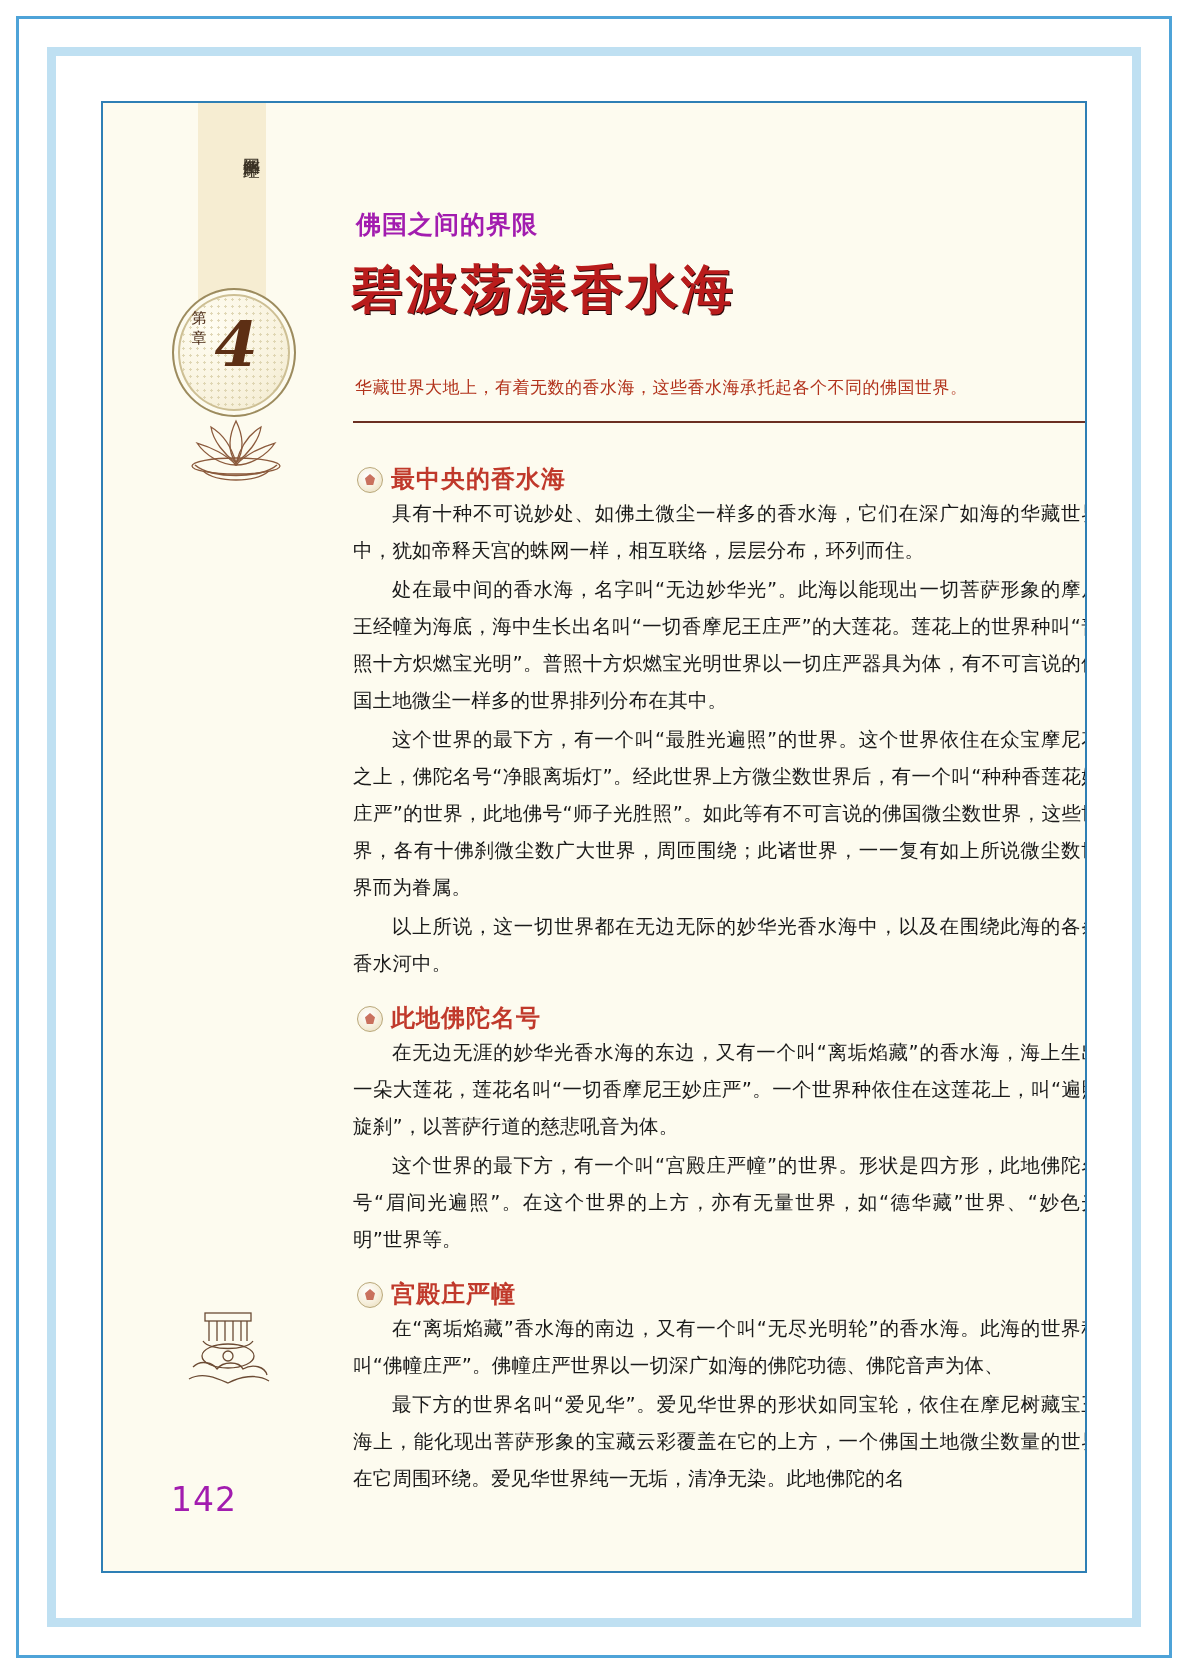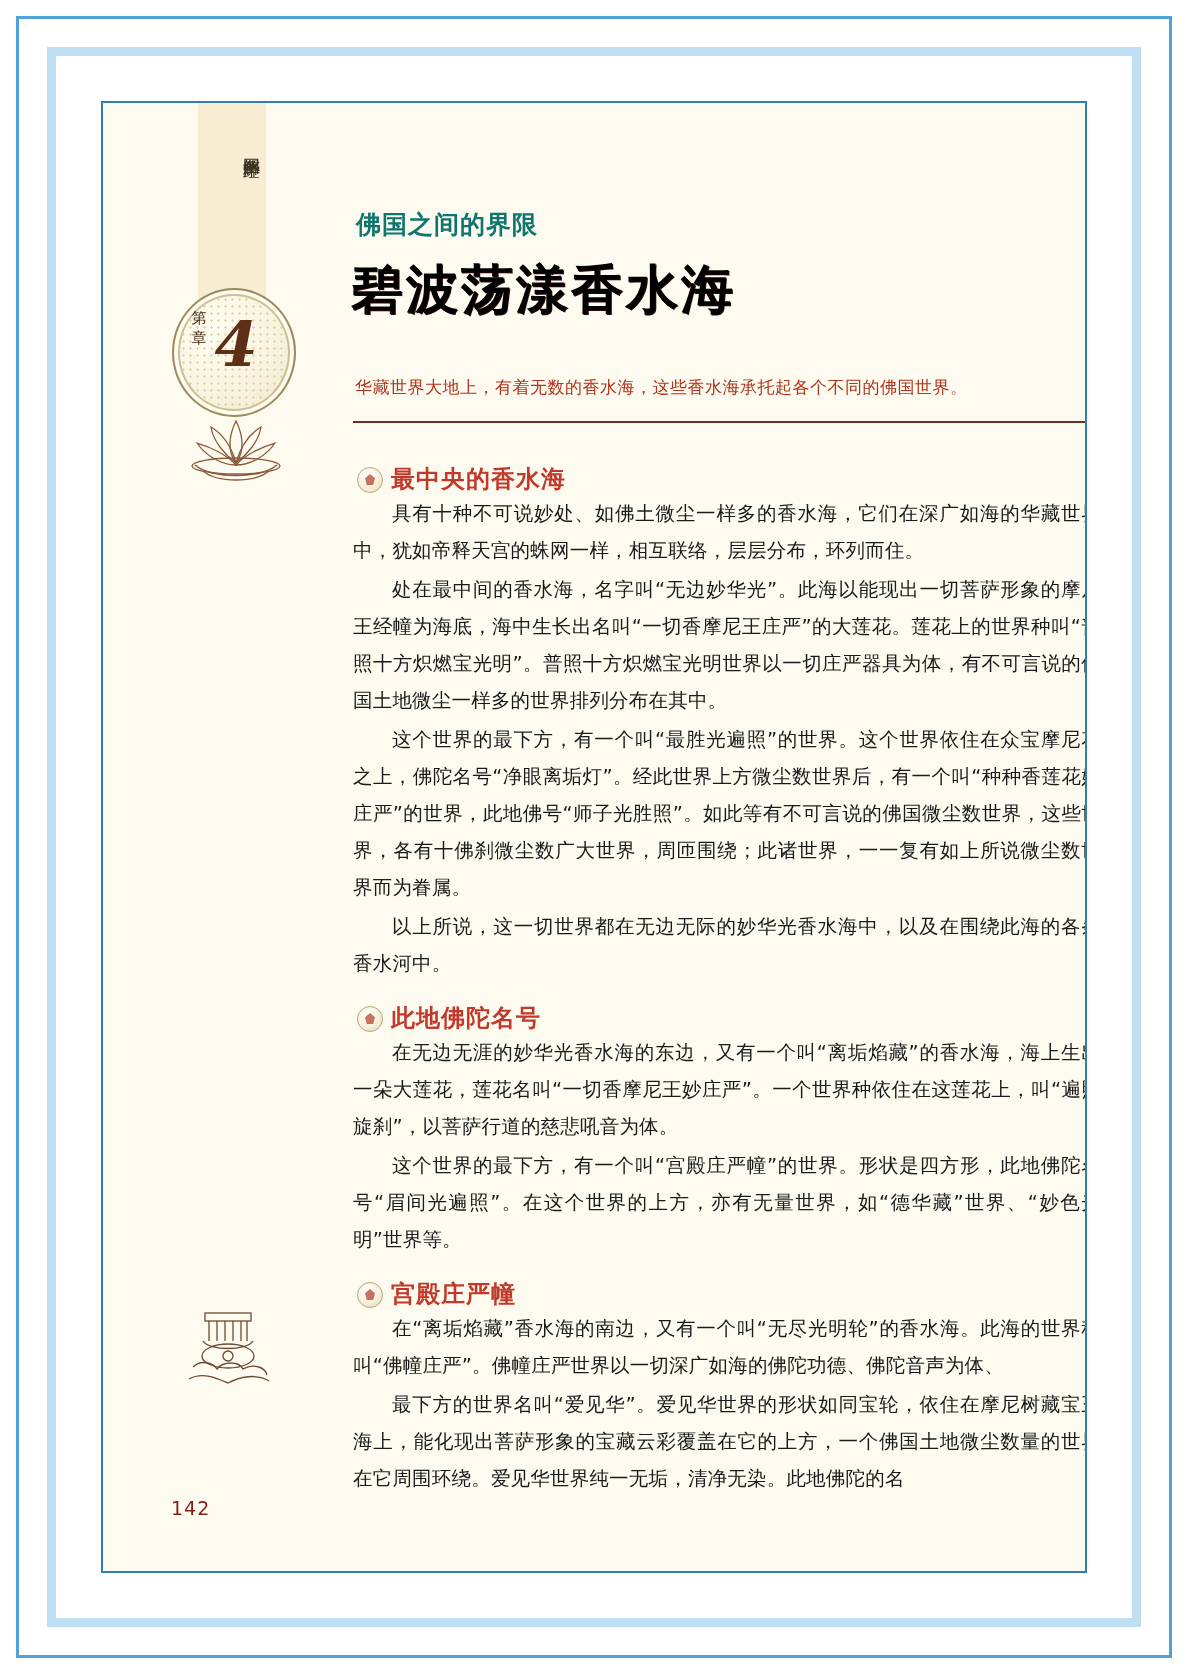--- a/index.html
+++ b/index.html
@@ -133,31 +133,31 @@
     z-index: 2;
   }
   
   .subtitle {
     position: absolute;
     left: 253px;
     top: 105px;
     font-family: "DejaVu Sans", sans-serif;
     font-weight: bold;
     font-size: 25px;
-    color: #0f766e;
+    color: #a21caf;
     letter-spacing: 1px;
   }
   .maintitle {
     position: absolute;
     left: 248px;
     top: 152px;
     font-family: "DejaVu Serif", serif;
     font-weight: bold;
     font-size: 52px;
-    color: #000000;
+    color: #b91c1c;
     letter-spacing: 3px;
     text-shadow: 1px 1px 0 #2a0608;
   }
   .lead {
     position: absolute;
     left: 252px;
     top: 272px;
     width: 740px;
     font-family: Liberation Sans, sans-serif;
     font-size: 17px;
@@ -223,22 +223,22 @@
     text-align: justify;
     text-indent: 2em;
     letter-spacing: 0.2px;
   }
   
   .page-num {
     position: absolute;
     left: 68px;
     bottom: 52px;
     font-family: "DejaVu Sans", sans-serif;
-    font-size: 19px;
-    color: #7f1d1d;
+    font-size: 33px;
+    color: #a21caf;
     letter-spacing: 1px;
   }
   .cloud-emblem {
     position: absolute;
     left: 70px;
     bottom: 175px;
     width: 110px;
     height: 95px;
   }
 </style>

